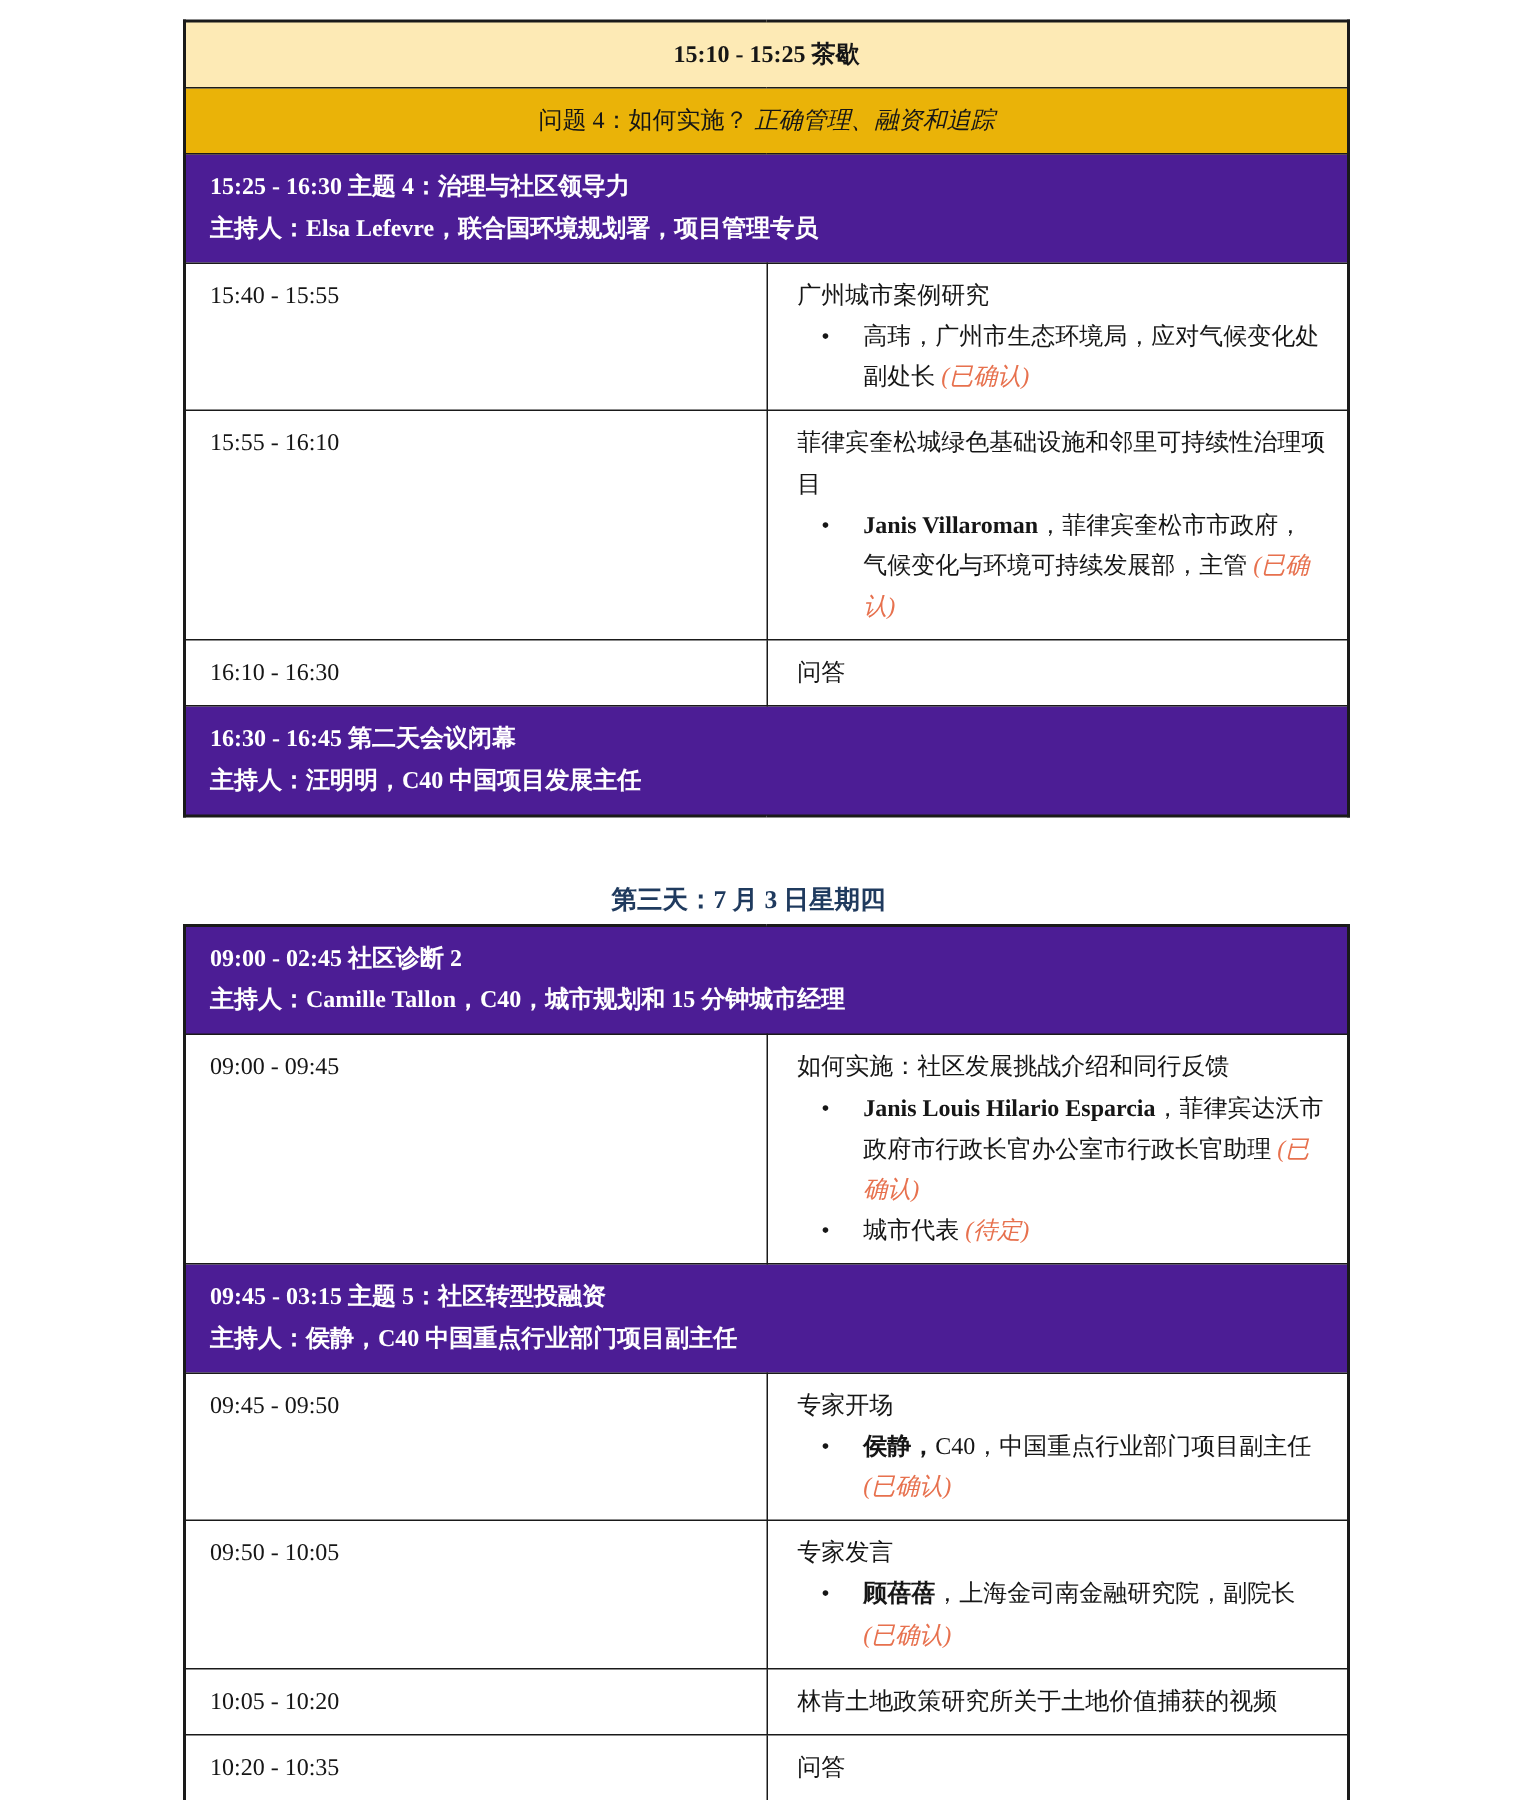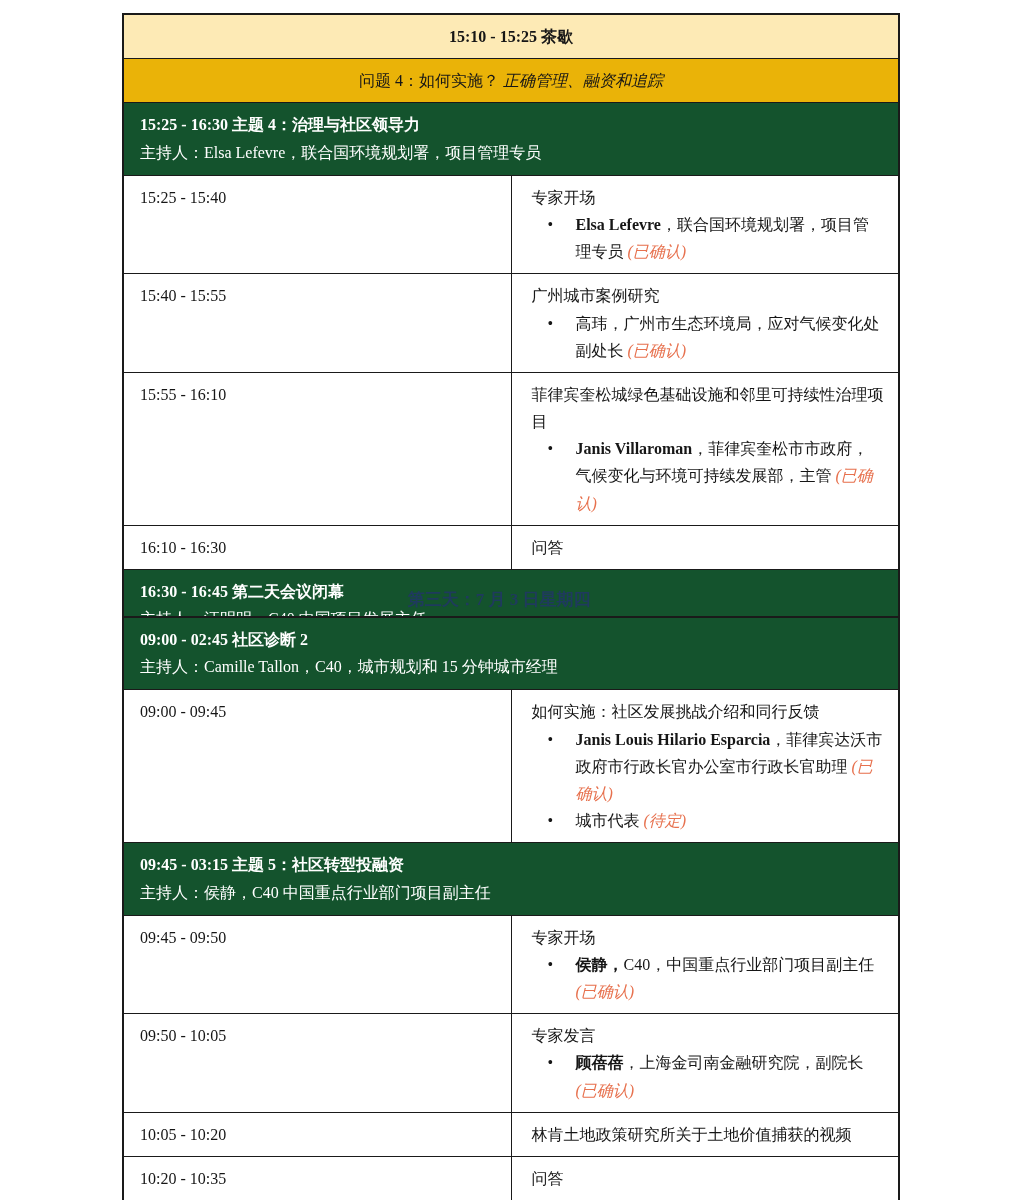--- a/index.html
+++ b/index.html
@@ -19,24 +19,24 @@
   td { border:1px solid #1a1a1a; vertical-align:top; padding:8px 12px; }
   td.time  { width:132px; padding:8px 4px 8px 16px; white-space:nowrap; }
   td.content { padding:8px 14px 8px 20px; }
   tr.break-row td {
     background:#FDEAB5; text-align:center; font-weight:bold; padding:8px 10px;
   }
   tr.question-row td {
     background:#eab308; text-align:center; padding:8px 10px;
   }
   tr.session-row td {
-    background:#14532d; color:#ffffff; padding:8px 14px 9px 16px;
+    background:#4c1d95; color:#ffffff; padding:8px 14px 9px 16px;
   }
   .session-title { font-weight:bold; }
-  .session-moderator { font-weight:normal; }
+  .session-moderator { font-weight:bold; }
   .bullet { display:flex; margin-left:16px; }
   .bullet .dot { flex:none; width:28px; }
   .bullet .btxt { flex:1; }
   b.name { font-weight:bold; }
   .status { color:#E7714E; font-style:italic; }
   .qitalic { font-style:italic; }
   .day-title {
     position:absolute; left:110px; width:778px; top:586px;
     text-align:center; font-weight:bold; font-size:17px; color:#1F3A5E;
   }
@@ -54,30 +54,20 @@
     <tr class="question-row">
       <td colspan="2"><span>问题 4：如何实施？ </span><span class="qitalic">正确管理、融资和追踪</span></td>
     </tr>
     <tr class="session-row">
       <td colspan="2">
         <div class="session-title">15:25 - 16:30 主题 4：治理与社区领导力</div>
         <div class="session-moderator">主持人：Elsa Lefevre，联合国环境规划署，项目管理专员</div>
       </td>
     </tr>
 
-    <tr>
-      <td class="time">15:25 - 15:40</td>
-      <td class="content">
-        <div>专家开场</div>
-        <div class="bullet">
-          <span class="dot">•</span>
-          <span class="btxt"><b class="name">Elsa Lefevre</b><span>，联合国环境规划署，项目管理专员 </span><span class="status">(已确认)</span></span>
-        </div>
-      </td>
-    </tr>
 
     <tr>
       <td class="time">15:40 - 15:55</td>
       <td class="content">
         <div>广州城市案例研究</div>
         <div class="bullet">
           <span class="dot">•</span>
           <span class="btxt"><b class="name"></b><span>高玮，广州市生态环境局，应对气候变化处副处长 </span><span class="status">(已确认)</span></span>
         </div>
       </td>

